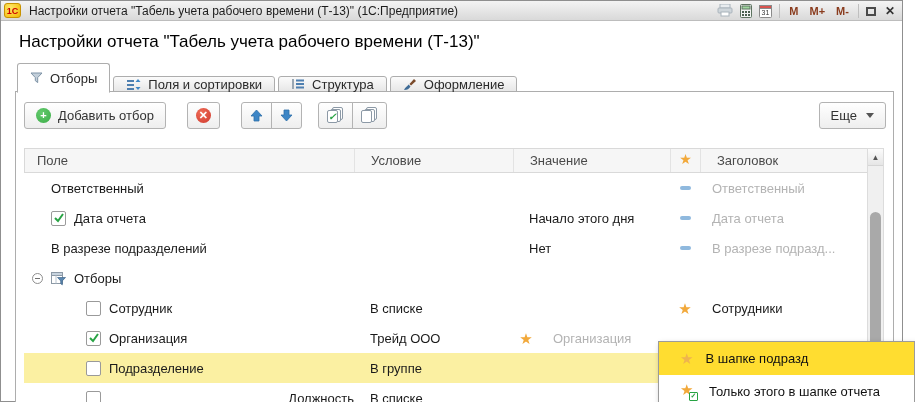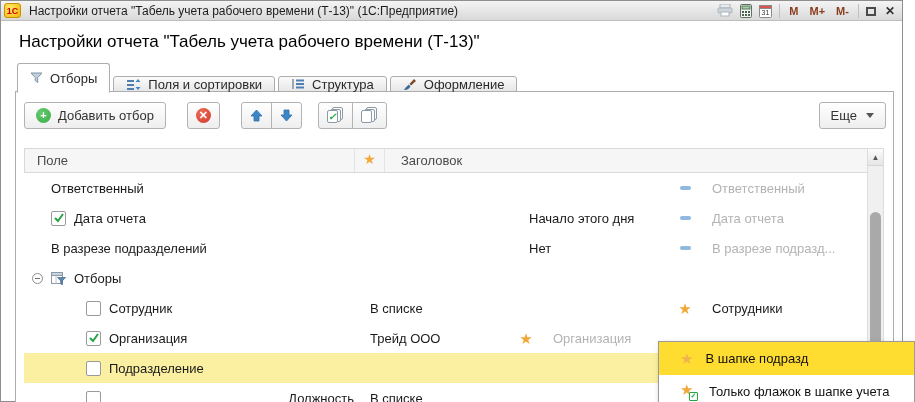--- a/index.html
+++ b/index.html
@@ -256,20 +256,22 @@
       <span class="spacer"></span>
       <button class="btn">
         <span>Еще</span>
         <span class="caret"></span>
       </button>
     </div>
 
     <div class="table">
       <div class="thead">
         <div class="hc w-field">Поле</div>
+        <div class="hc w-cond">Условие</div>
+        <div class="hc w-val">Значение</div>
         <div class="hc star w-flag">★</div>
         <div class="hc w-head">Заголовок</div>
       </div>
       <div class="tbody">
           <div class="trow">
       <div class="c-field" style="padding-left: 27px;">
 
         <span>Ответственный</span>
       </div>
       <div class="c-cond"></div>
@@ -367,20 +369,21 @@
       <div class="c-head muted">Организация</div>
     </div>
           <div class="trow hl">
       <div class="c-field" style="padding-left: 62px;">
 
         <span class="cb">
           
         </span>
         <span>Подразделение</span>
       </div>
+      <div class="c-cond">В группе</div>
       <div class="c-val"></div>
       <div class="c-flag">
         
         
       </div>
       <div class="c-head"></div>
     </div>
           <div class="trow">
       <div class="c-field" style="padding-left: 62px; justify-content: space-between;">
 
@@ -411,15 +414,15 @@
 <div class="menu">
   <div class="mitem selected">
     <span class="star-glyph soft">★</span>
     <span>В шапке подразд</span>
   </div>
   <div class="mitem">
     <span class="starcheck">
       <span class="star-glyph">★</span>
         <span class="mini">✓</span>
     </span>
-    <span>Только флажок в шапке учета</span>
+    <span>Только этого в шапке отчета</span>
   </div>
 </div>
 
 </body></html>

